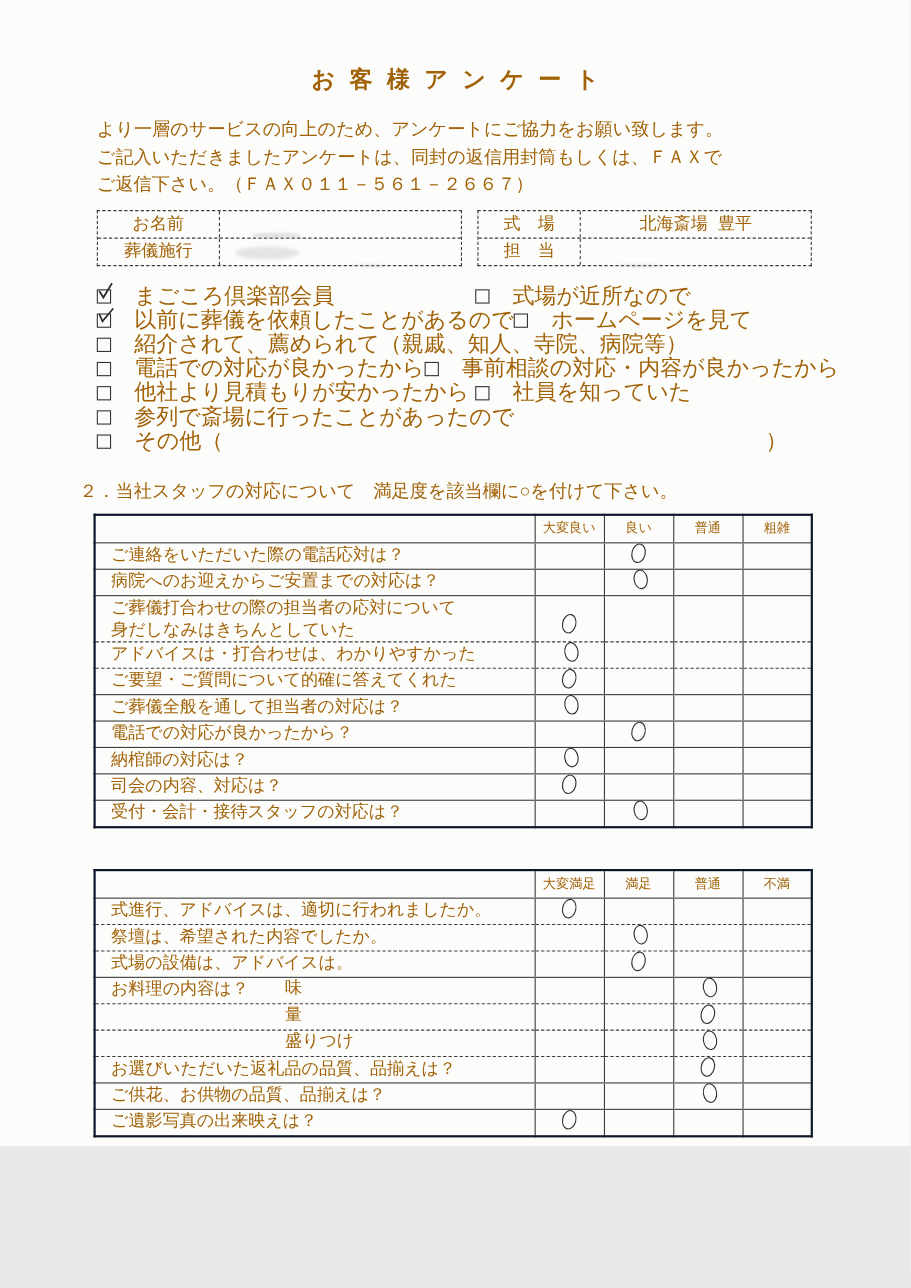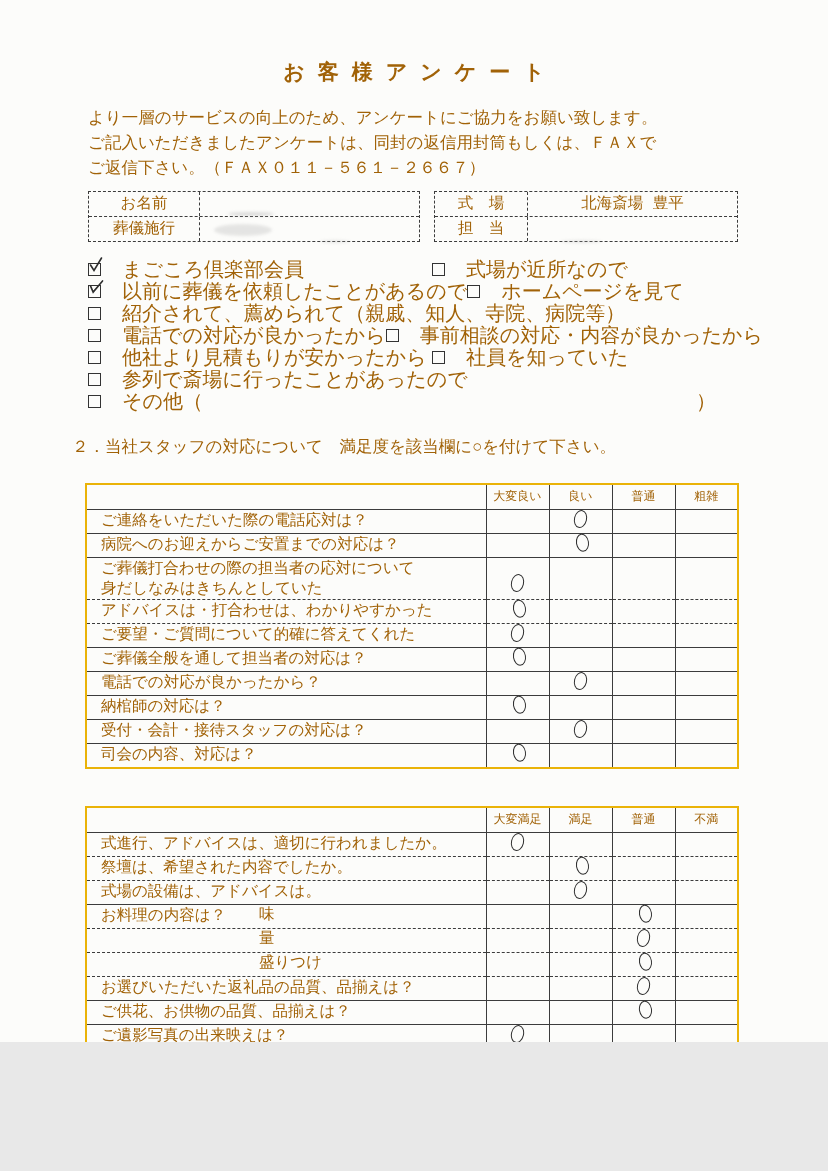--- a/index.html
+++ b/index.html
@@ -45,21 +45,21 @@
     border:1.4px solid #333;background:transparent;box-sizing:border-box;
   }
   .check-svg{position:absolute;left:-2px;top:-8px;}
   .q1-row:nth-child(2) .check-svg{transform:rotate(9deg);}
   .q1-label{margin-left:21px;line-height:22px;}
   .q1-close{margin-left:auto;padding-right:34px;}
   
   .survey-table{
     position:absolute;left:85px;
     width:652px;border-collapse:collapse;table-layout:fixed;
-    border:2px solid #eab308;font-size:15.5px;margin-top:16px;
+    border:2px solid #0f172a;font-size:15.5px;
   }
   .t-q2{top:467px;}
   .t-q3{top:790px;border-radius:27px;}
   .q2-heading{position:absolute;top:436px;left:72px;}
   .q3-heading{position:absolute;top:750px;left:72px;}
   .survey-table th,.survey-table td{padding:0;box-sizing:border-box;}
   .survey-table thead tr{height:25px;}
   .survey-table th{
     border-left:1px solid #3c3c3c;border-bottom:1.4px solid #3c3c3c;
     font-weight:normal;font-size:12px;text-align:center;
@@ -262,30 +262,30 @@
           <td class="rating-cell"></td>
         </tr>
         <tr>
           <td class="label-cell"><span>納棺師の対応は？</span></td>
           <td class="rating-cell"><span class="circle-mark"></span></td>
           <td class="rating-cell"></td>
           <td class="rating-cell"></td>
           <td class="rating-cell"></td>
         </tr>
         <tr>
+          <td class="label-cell"><span>司会の内容、対応は？</span></td>
+          <td class="rating-cell"><span class="circle-mark"></span></td>
+          <td class="rating-cell"></td>
+          <td class="rating-cell"></td>
+          <td class="rating-cell"></td>
+        </tr>
+        <tr>
           <td class="label-cell"><span>受付・会計・接待スタッフの対応は？</span></td>
           <td class="rating-cell"></td>
           <td class="rating-cell"><span class="circle-mark"></span></td>
-          <td class="rating-cell"></td>
-          <td class="rating-cell"></td>
-        </tr>
-        <tr>
-          <td class="label-cell"><span>司会の内容、対応は？</span></td>
-          <td class="rating-cell"><span class="circle-mark"></span></td>
-          <td class="rating-cell"></td>
           <td class="rating-cell"></td>
           <td class="rating-cell"></td>
         </tr>
       </tbody>
     </table>
 
   <table class="survey-table t-q3">
       <thead>
         <tr>
           <th class="label-col"></th>

